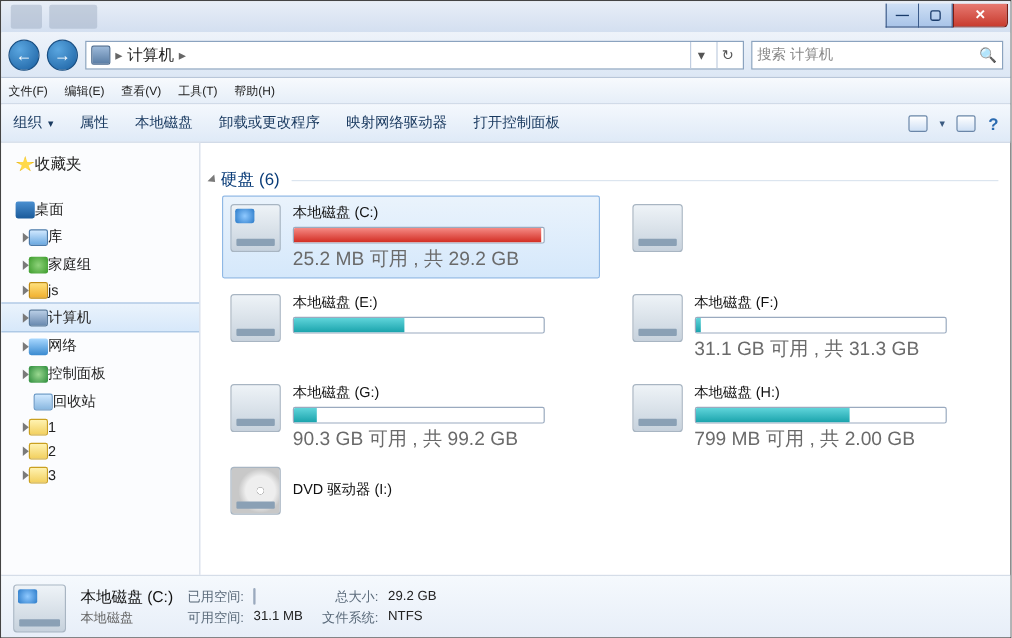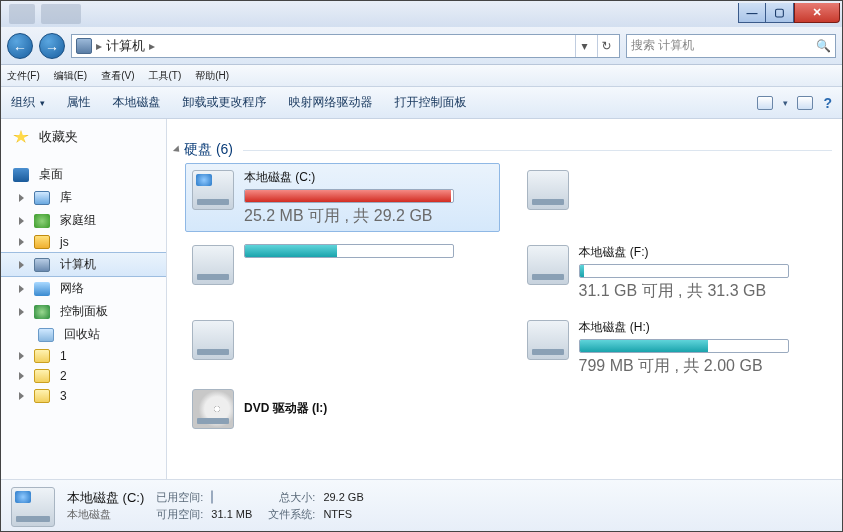--- a/index.html
+++ b/index.html
@@ -20,21 +20,21 @@
 .addr-dd { width: 18px; height: 22px; border-left: 1px solid #c0cde0; display: flex; align-items: center; justify-content: center; color: #555; }
 .search-box { width: 210px; height: 24px; background: #fff; border: 1px solid #8ba3bf; display: flex; align-items: center; padding: 0 4px; color: #888; }
 .search-box .sicon { margin-left: auto; }
 .menubar { height: 22px; background: linear-gradient(#f7fafd,#e6eef8); border-bottom: 1px solid #c7d3e3; display: flex; align-items: center; padding: 0 6px; gap: 14px; font-size: 10px; color: #222; text-align: right; }
 .toolbar { height: 32px; background: linear-gradient(#f4f8fd,#dfeaf7); border-bottom: 1px solid #c7d3e3; display: flex; align-items: center; padding: 0 10px; gap: 22px; color: #1a3a60; font-size: 12px; }
 .toolbar .org { display: flex; align-items: center; gap: 2px; }
 .tool-right { margin-left: auto; display: flex; align-items: center; gap: 10px; color: #3a5a80; }
 .tico { width: 16px; height: 14px; border: 1px solid #6a86a8; background: linear-gradient(#fff,#cfe0f5); border-radius: 2px; }
 .body { flex: 1; display: flex; min-height: 0; }
 .sidebar { width: 166px; border-right: 1px solid #d5dde8; background: #fbfcfe; overflow: hidden; padding-top: 6px; }
-.sb-item { display: flex; align-items: center; gap: 10px; padding: 3px 6px 3px 18px; font-size: 12px; color: #222; white-space: nowrap; }
+.sb-item { display: flex; align-items: center; gap: 0; padding: 3px 6px 3px 18px; font-size: 12px; color: #222; white-space: nowrap; }
 .sb-item.fav { padding-left: 12px; font-size: 13px; }
 .sb-item.top { padding-left: 12px; }
 .sb-item.sel { background: linear-gradient(#eaf3fc,#d7e8fa); border: 1px solid #9dbde0; border-left: none; border-right: none; }
 .sb-gap { height: 14px; }
 .ic { width: 16px; height: 14px; border-radius: 2px; display: inline-block; }
 .ic.star { background: radial-gradient(circle,#ffd94a 40%,#e0a800 70%); clip-path: polygon(50% 0,61% 35%,98% 35%,68% 57%,79% 91%,50% 70%,21% 91%,32% 57%,2% 35%,39% 35%); }
 .ic.desk { background: linear-gradient(#4a8fd0,#1a5a9a); }
 .ic.lib { background: linear-gradient(#d0e8ff,#6aa8e0); border: 1px solid #4a7aaa; }
 .ic.grp { background: radial-gradient(circle,#8ed27a,#3a9a2a); }
 .ic.js { background: linear-gradient(#ffe07a,#f0b030); border:1px solid #c08a10; }
@@ -56,21 +56,21 @@
 .dicon.c::before { content:""; position:absolute; left:3px; top:3px; width:16px; height:12px; background:radial-gradient(circle,#8fc9ff,#2a7ac8); border-radius:2px; }
 .dicon.dvd { background: radial-gradient(circle at 60% 50%, #fff 0 8%, #bbb 9% 10%, #eee 11% 40%, #c8c8c8 60%); }
 .dinfo { flex: 1; padding-top: 1px; }
 .dname { font-size: 12px; color: #111; margin-bottom: 3px; }
 .bar { width: 210px; max-width: 100%; height: 14px; border: 1px solid #9aaabf; background: #fff; border-radius: 2px; overflow: hidden; margin-bottom: 3px; }
 .bar .fill { height: 100%; }
 .fill.red { background: linear-gradient(#f58a84,#d22c22); }
 .fill.teal { background: linear-gradient(#5fd4da,#1aa3ac); }
 .bar.small { height: 12px; width: 170px; }
 .dstat { font-size: 16px; color: #6a6a6a; }
-.removable { padding-left: 16px; font-weight: bold; }
+.removable { padding-left: 16px; }
 .details { height: 52px; border-top: 1px solid #d5dde8; background: linear-gradient(#f5f9fd,#e7eef8); display: flex; align-items: center; padding: 4px 10px; gap: 12px; }
 .det-icon { width: 44px; height: 40px; }
 .det-grid { display: grid; grid-template-columns: auto auto auto auto auto; column-gap: 8px; row-gap: 2px; align-items: center; font-size: 11px; }
 .det-grid .lab { color: #5a6a7a; text-align: right; }
 .det-grid .val { color: #222; }
 .det-title { font-size: 13px; color: #111; }
 .det-sub { font-size: 11px; color: #666; }
 </style>
 </head>
 <body>
@@ -211,37 +211,45 @@
               </div>
       <div class="dstat">25.2 MB 可用 , 共 29.2 GB</div>
     </div>
           </div>
           <div class="drive">
             <div class="dicon "></div>
           </div>
           <div class="drive">
             <div class="dicon "></div>
     <div class="dinfo">
+      <div class="dname">本地磁盘 (E:)</div>
       <div class="bar">
                 <div class="fill teal" style="width:44%"></div>
               </div>
     </div>
           </div>
           <div class="drive">
             <div class="dicon "></div>
     <div class="dinfo">
       <div class="dname">本地磁盘 (F:)</div>
       <div class="bar">
                 <div class="fill teal" style="width:2%"></div>
               </div>
       <div class="dstat">31.1 GB 可用 , 共 31.3 GB</div>
     </div>
           </div>
           <div class="drive">
             <div class="dicon "></div>
+    <div class="dinfo">
+      <div class="dname">本地磁盘 (G:)</div>
+      <div class="bar">
+                <div class="fill teal" style="width:9%"></div>
+              </div>
+      <div class="dstat">90.3 GB 可用 , 共 99.2 GB</div>
+    </div>
           </div>
           <div class="drive">
             <div class="dicon "></div>
     <div class="dinfo">
       <div class="dname">本地磁盘 (H:)</div>
       <div class="bar">
                 <div class="fill teal" style="width:62%"></div>
               </div>
       <div class="dstat">799 MB 可用 , 共 2.00 GB</div>
     </div>

